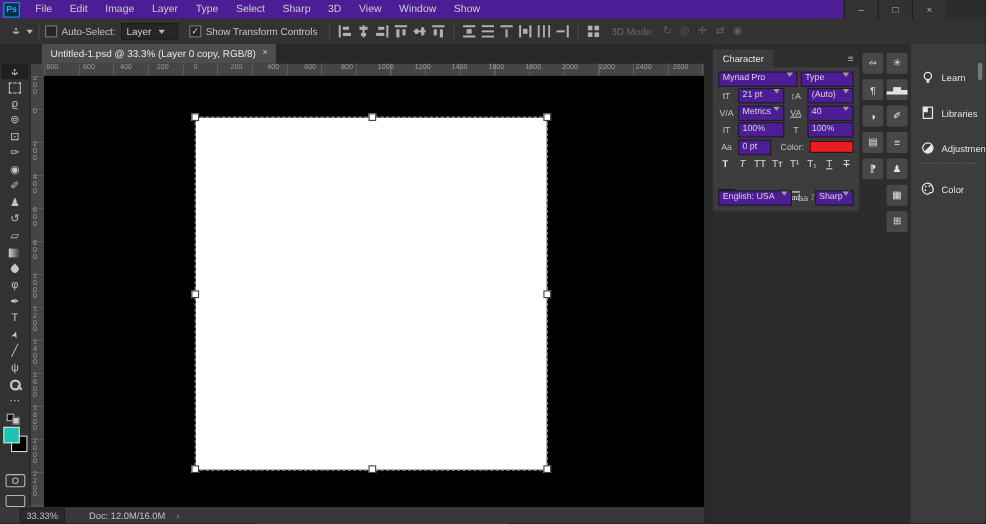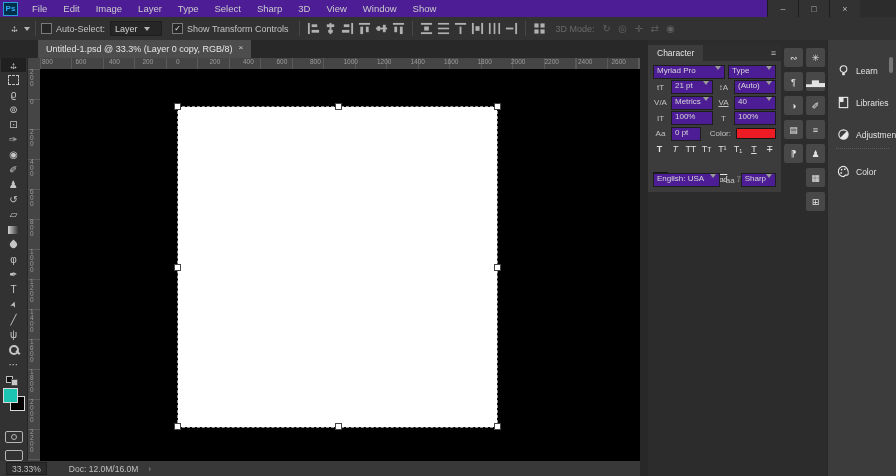--- a/index.html
+++ b/index.html
@@ -73,21 +73,21 @@
           font-size:6.5px;color:#9c9c9c;overflow:hidden;}
   .vlab{height:30px;width:6px;line-height:6px;word-break:break-all;padding-left:3px;}
   
   #canvas{position:absolute;left:40px;top:69px;width:600px;height:392px;background:#000;}
   #layer-rect{position:absolute;left:138px;top:38px;width:319px;height:320px;background:#ffffff;
               outline:1px dashed #999;}
   .hdl{position:absolute;width:5px;height:5px;background:#fff;border:1px solid #444;}
   
   #statusbar{position:absolute;left:0;top:461px;width:640px;height:15px;background:#383838;
              display:flex;align-items:center;font-size:8.5px;color:#c0c0c0;}
-  #zoomfield{background:#2b2b2b;border:1px solid #202020;padding:0 5px;margin-left:6px;height:11px;
+  #zoomfield{background:#2b2b2b;border:1px solid #202020;padding:0 5px;margin-left:18px;height:11px;
              display:flex;align-items:center;}
   #docinfo{margin-left:22px;}
   #statchev{margin-left:10px;color:#9a9a9a;}
   
   #dockbg{position:absolute;left:640px;top:40px;width:256px;height:436px;background:#2c2c2c;}
   #rightgap{position:absolute;left:640px;top:40px;width:8px;height:436px;background:#282828;}
   
   #charpanel{position:absolute;left:648px;top:45px;width:133px;height:145px;}
   #charpanel .tabrow{height:16px;background:#2e2e2e;display:flex;align-items:center;gap:28px;}
   #chartab{background:#3c3c3c;height:16px;display:flex;align-items:center;padding:0 9px;

